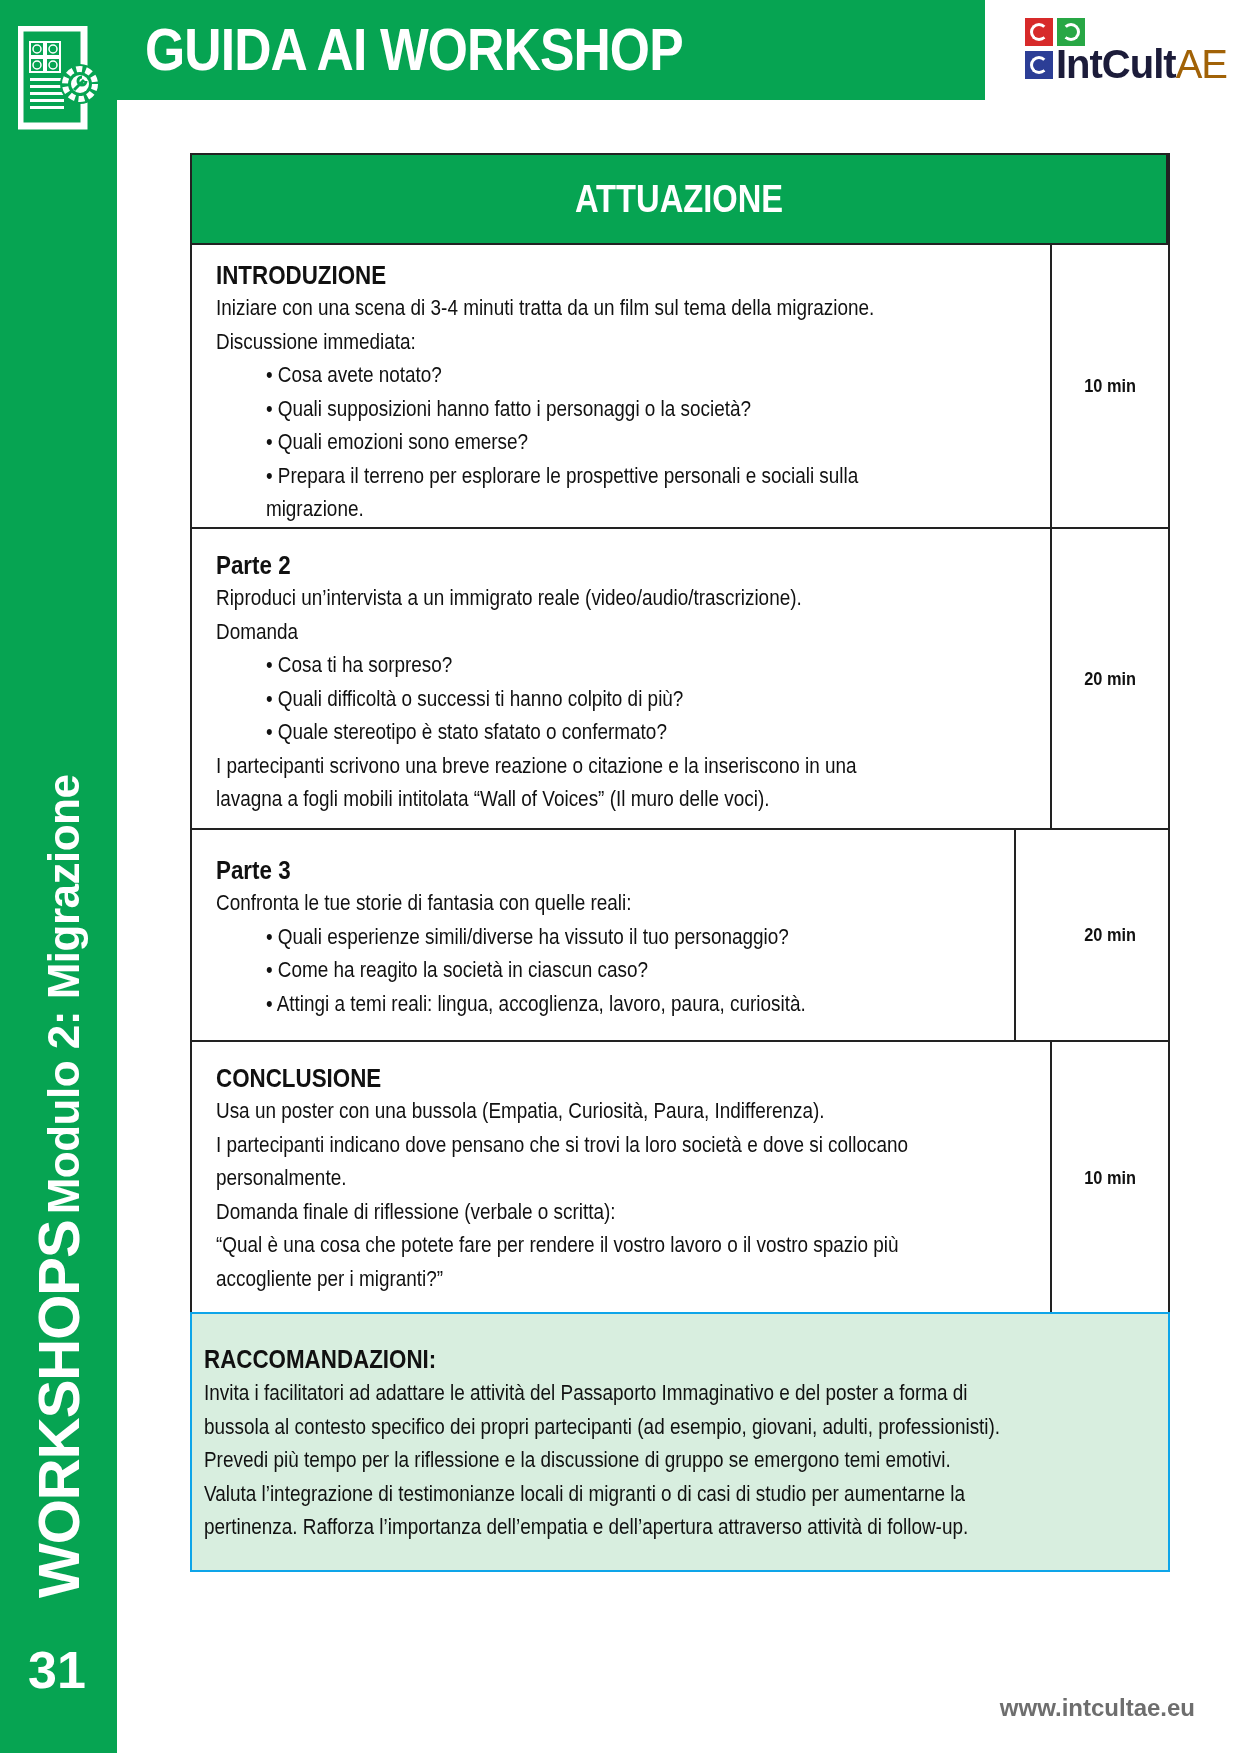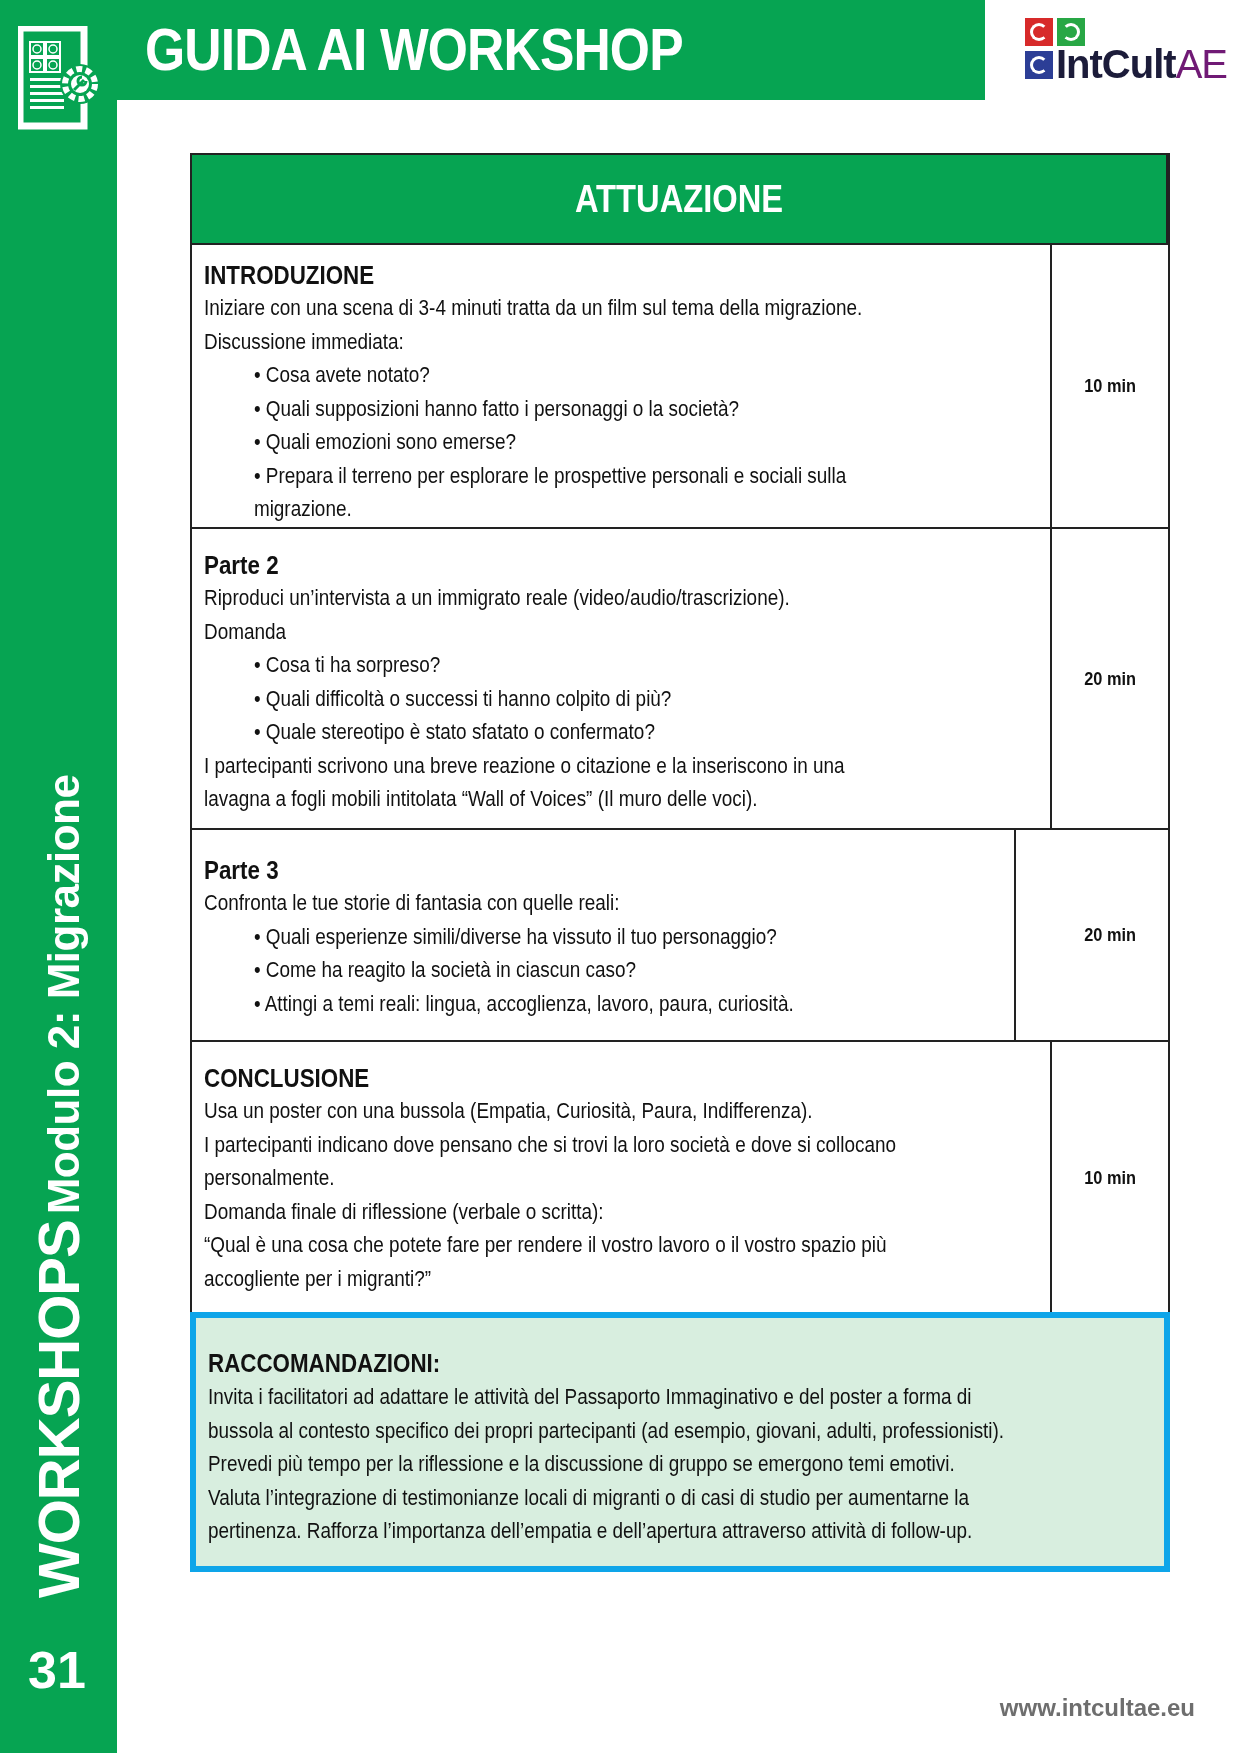--- a/index.html
+++ b/index.html
@@ -20,45 +20,45 @@
 
   .logo { position: absolute; left: 1025px; top: 18px; width: 180px; height: 70px; }
   .logo .sq { position: absolute; width: 28px; height: 28px; }
   .logo .red { left: 0; top: 0; background: #d72a2a; }
   .logo .green { left: 32px; top: 0; background: #28a745; }
   .logo .blue { left: 0; top: 33px; background: #2c3e96; }
   .logo .face { position: absolute; left: 5px; top: 5px; width: 18px; height: 18px; border: 3px solid #fff; border-radius: 50%; border-right-color: transparent; }
   .logo .green .face { border-right-color: #fff; border-left-color: transparent; }
   .logo-text { position: absolute; left: 31px; top: 26px; font-size: 40px; line-height: 40px; color: #1c1c3a; white-space: nowrap; letter-spacing: -1px; }
   .logo-text b { font-weight: bold; }
-  .logo-text span.light { font-weight: normal; color: #701a75; }
+  .logo-text span.light { font-weight: normal; color: #a16207; }
 
   .table { position: absolute; left: 190px; top: 153px; width: 980px; border: 2px solid #222; border-bottom: none; }
   .row { display: flex; border-bottom: 2px solid #222; }
   .row:last-child { border-bottom: none; }
-  .cell-main { flex: 1; border-right: 2px solid #222; padding: 0 12px; }
+  .cell-main { flex: 1; border-right: 2px solid #222; padding: 0 24px; }
   .cell-time { width: 116px; display: flex; align-items: center; justify-content: center; font-weight: bold; font-size: 19px; transform-origin: center; }
 
   .header-row { height: 90px; background: #06a452; }
   .header-row .cell-main { display: flex; align-items: center; justify-content: center; color: #fff; font-weight: bold; font-size: 38px; }
   .header-row .cell-time { color: #fff; font-size: 26px; font-weight: bold; }
   .header-row .cell-main span, .header-row .cell-time span { display: inline-block; transform: scaleX(0.86); }
 
   .cell-main .sec-title { font-weight: bold; font-size: 26px; line-height: 32px; display: inline-block; transform: scaleX(0.86); transform-origin: left center; }
   .cell-main .line { font-size: 22px; line-height: 33.5px; white-space: nowrap; display: block; transform: scaleX(0.86); transform-origin: left center; }
   .cell-main .bullet { padding-left: 58px; }
   .cell-main .cont { padding-left: 58px; }
   .cell-time .val { display: inline-block; transform: scaleX(0.86); }
 
   .r1 { height: 284px; } .r1 .cell-main { padding-top: 14px; }
   .r2 { height: 301px; } .r2 .cell-main { padding-top: 20px; }
   .r3 { height: 212px; gap: 36px; } .r3 .cell-main { padding-top: 24px; }
   .r4 { height: 272px; } .r4 .cell-main { padding-top: 20px; }
 
-  .reco { position: absolute; left: 190px; top: 1312px; width: 980px; height: 260px; background: #d8eedf; border: 6px solid #0ea5e9; padding: 28px 12px 0 12px; }
+  .reco { position: absolute; left: 190px; top: 1312px; width: 980px; height: 260px; background: #d8eedf; border: 2px solid #0ea5e9; padding: 28px 12px 0 12px; }
   .reco .sec-title { font-weight: bold; font-size: 26px; line-height: 34px; display: inline-block; transform: scaleX(0.86); transform-origin: left center; }
   .reco .line { font-size: 22px; line-height: 33.5px; white-space: nowrap; display: block; transform: scaleX(0.86); transform-origin: left center; }
 
   .footer-url { position: absolute; right: 45px; top: 1694px; font-weight: bold; font-size: 24px; color: #6e6e6e; letter-spacing: 0px; }
 </style>
 </head>
 <body>
 
 <div class="sidebar"></div>
 <div class="topbar"></div>

